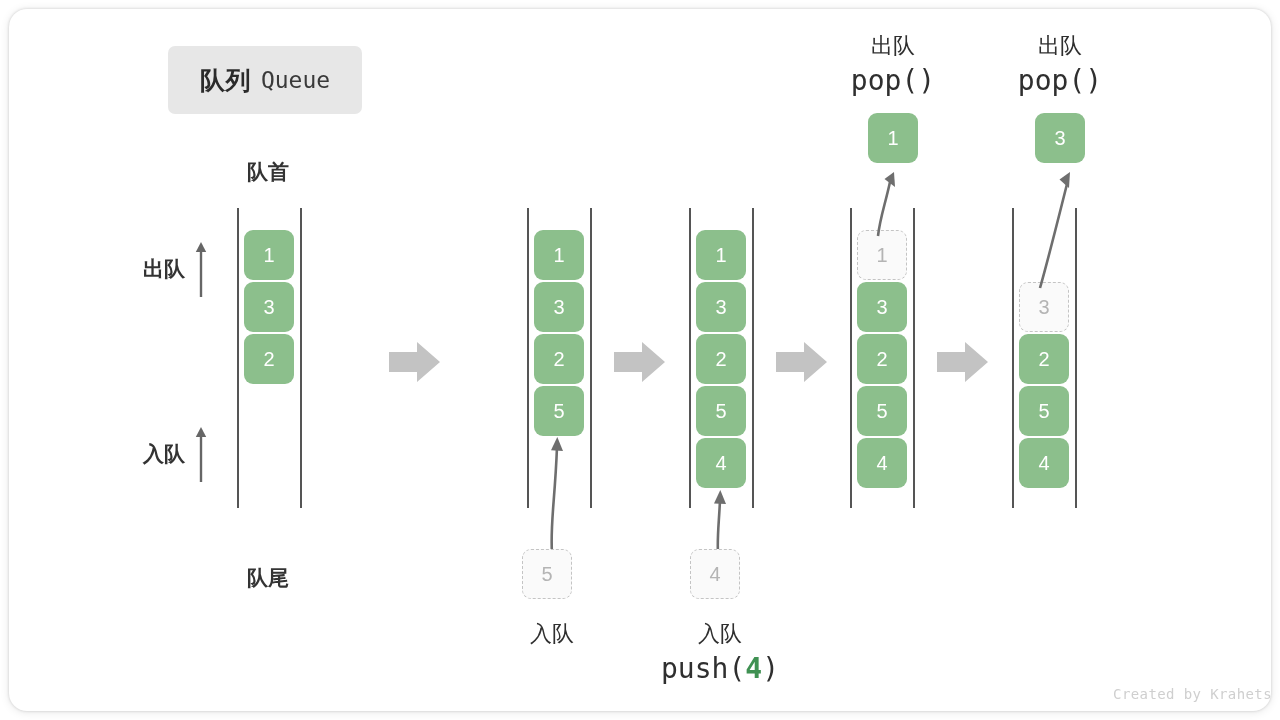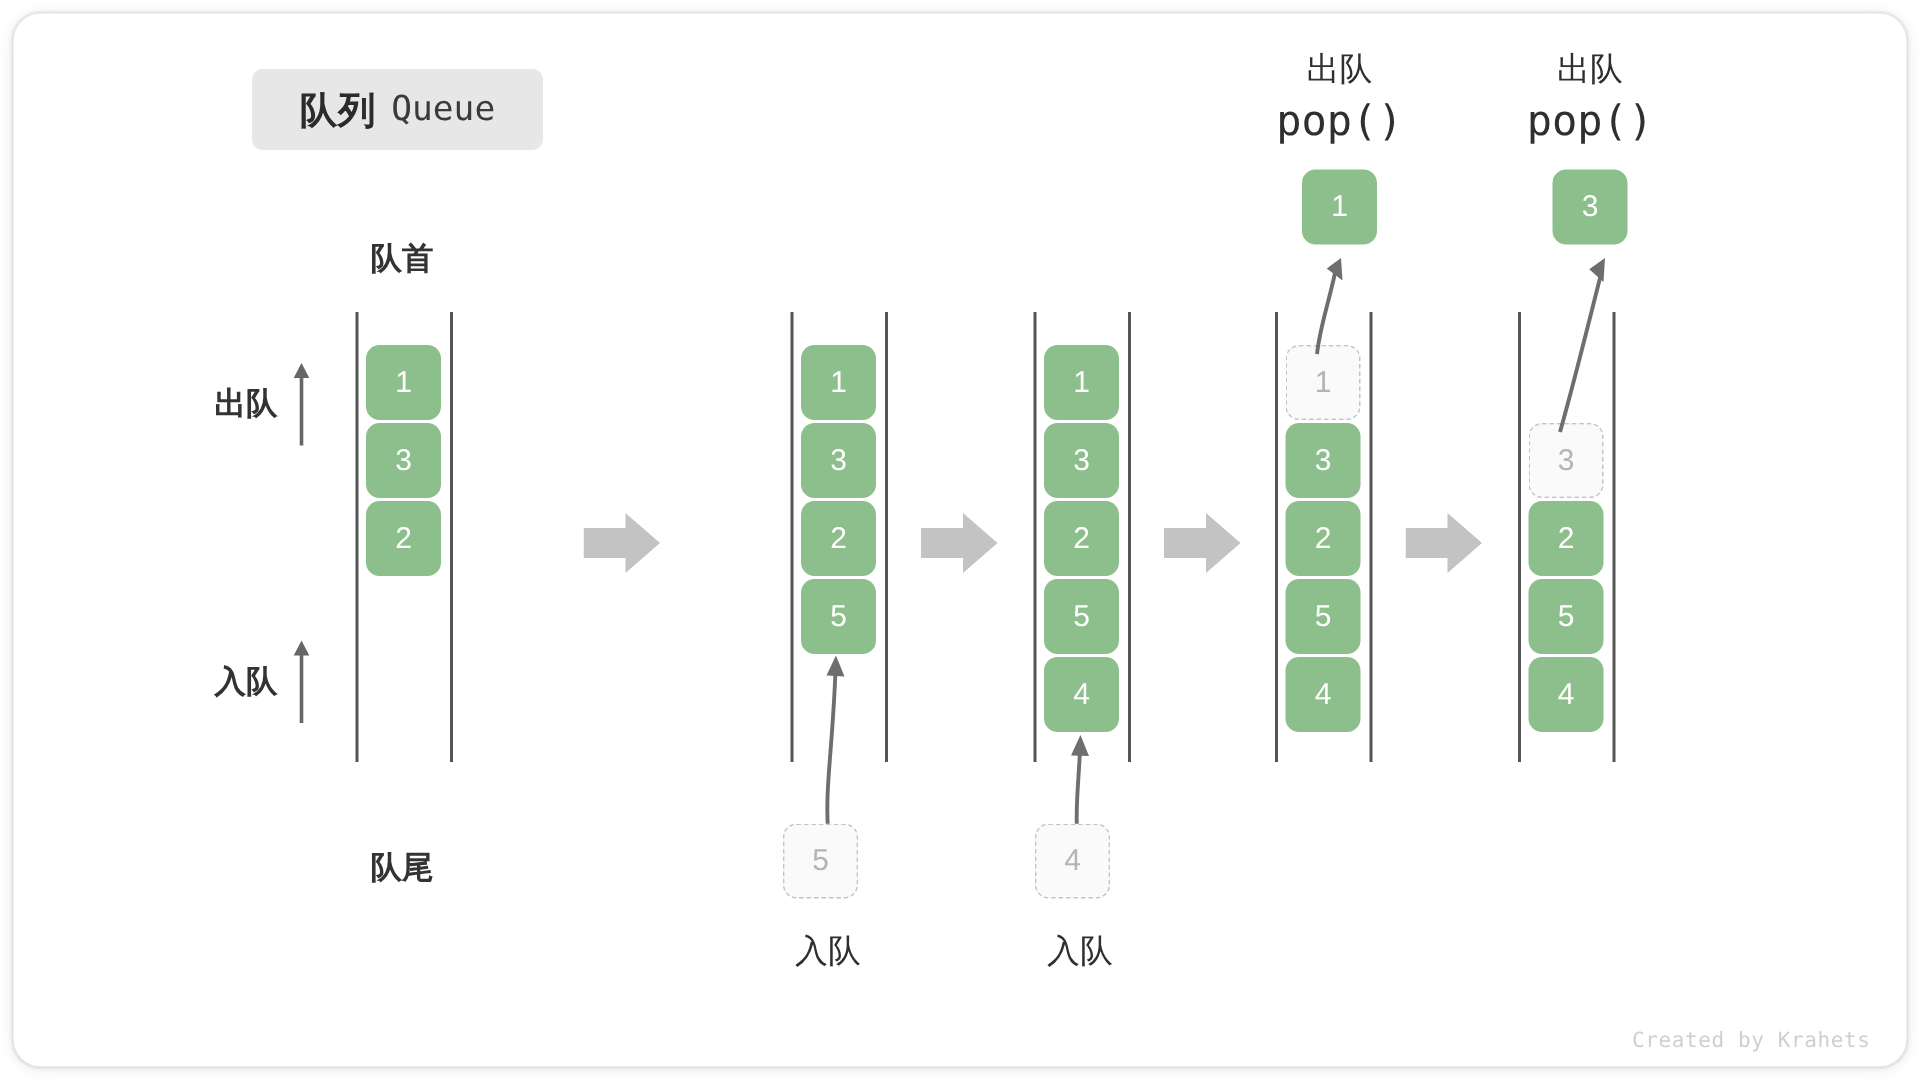--- a/index.html
+++ b/index.html
@@ -30,21 +30,21 @@
     border-radius: 18px;
     box-shadow: 0 0 3px rgba(0,0,0,0.17), 0 1px 10px rgba(0,0,0,0.10);
   }
 
   
   .title-badge {
     position: absolute;
     left: 168px;
     top: 46px;
     width: 194px;
-    height: 54px;
+    height: 68px;
     background: #e7e7e7;
     border-radius: 7px;
     display: flex;
     align-items: center;
     justify-content: center;
     gap: 10px;
   }
   .title-cn {
     font-size: 25px;
     font-weight: bold;
@@ -156,21 +156,21 @@
     text-align: center;
     line-height: 1.42;
   }
 
   
   .curve-arrow { position: absolute; }
 
   
   .watermark {
     position: absolute;
-    right: 33px;
+    right: 8px;
     bottom: 18px;
     font-family: "DejaVu Sans Mono", monospace;
     font-size: 14px;
     color: #cfcfcf;
     letter-spacing: 0.4px;
     margin-left: 28px;
   }
 </style>
 </head>
 <body>
@@ -278,20 +278,21 @@
     <path d="M30 76 C 29 58, 31 45, 32 22" stroke="#6e6e6e" stroke-width="2.6" fill="none"></path>
     <path d="M32.3 12 L38 26 L26 25.6 Z" fill="#6e6e6e"></path>
   </svg>
 
   <div class="slot" style="left:690px; top:549px;">
     <div class="cell ghost">4</div>
   </div>
 
   <div class="op-label" style="left:625px; top:618px;">
     <span class="op-cn">入队</span>
+    <span class="op-code"><span>push(</span><span class="num">4</span><span>)</span></span>
   </div>
 
   <svg class="block-arrow" style="left:776px; top:340px;" viewBox="0 0 52 44">
     <path d="M0 12 L28 12 L28 2 L51 22 L28 42 L28 32 L0 32 Z" fill="#c3c3c3"></path>
   </svg>
 
   <div class="column" style="left:850px;">
     <div class="rail left"></div>
     <div class="rail right"></div>
     <div class="slot" style="top:22px;">

